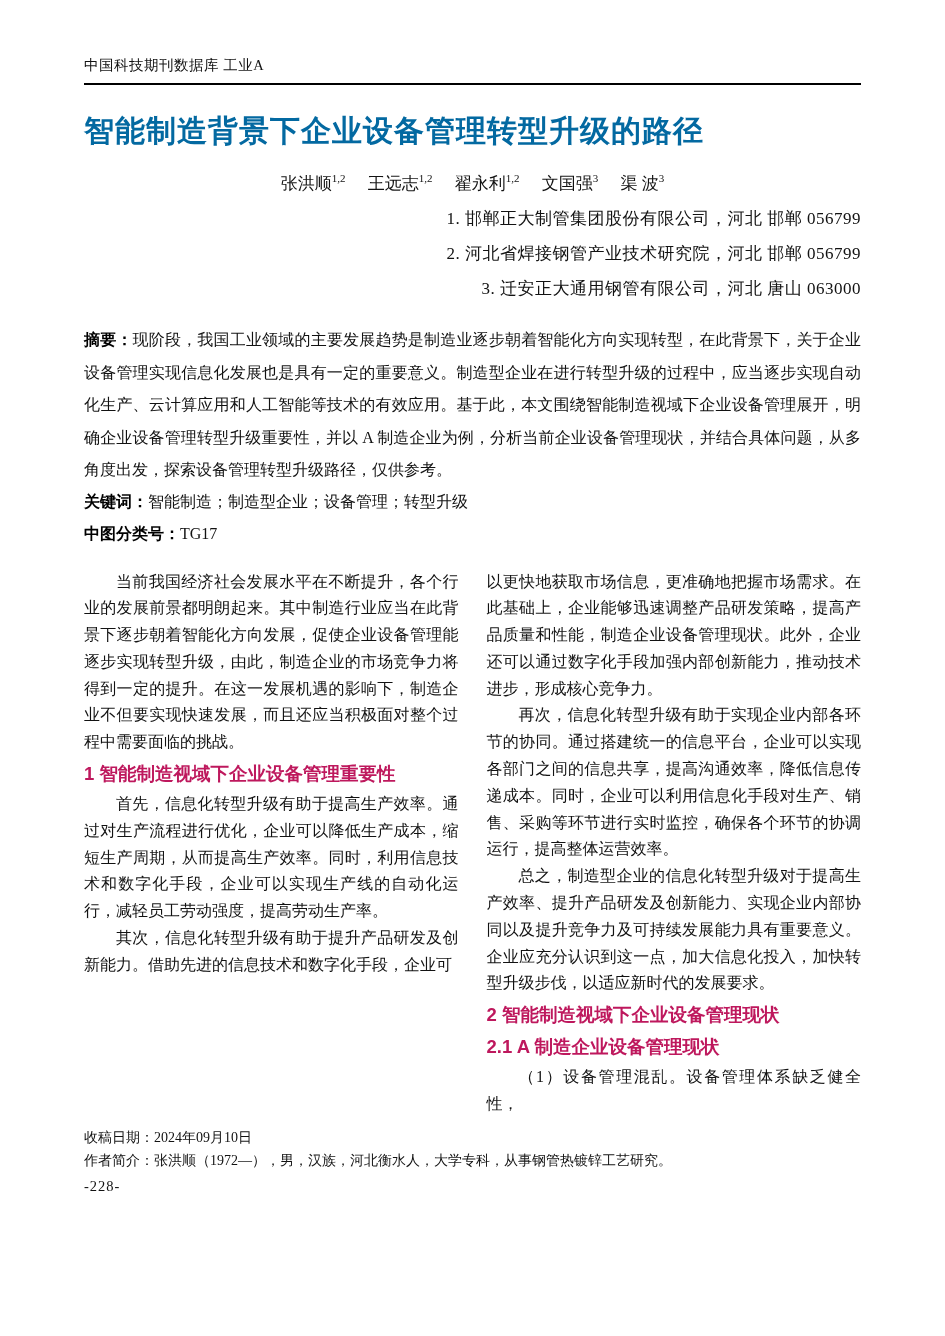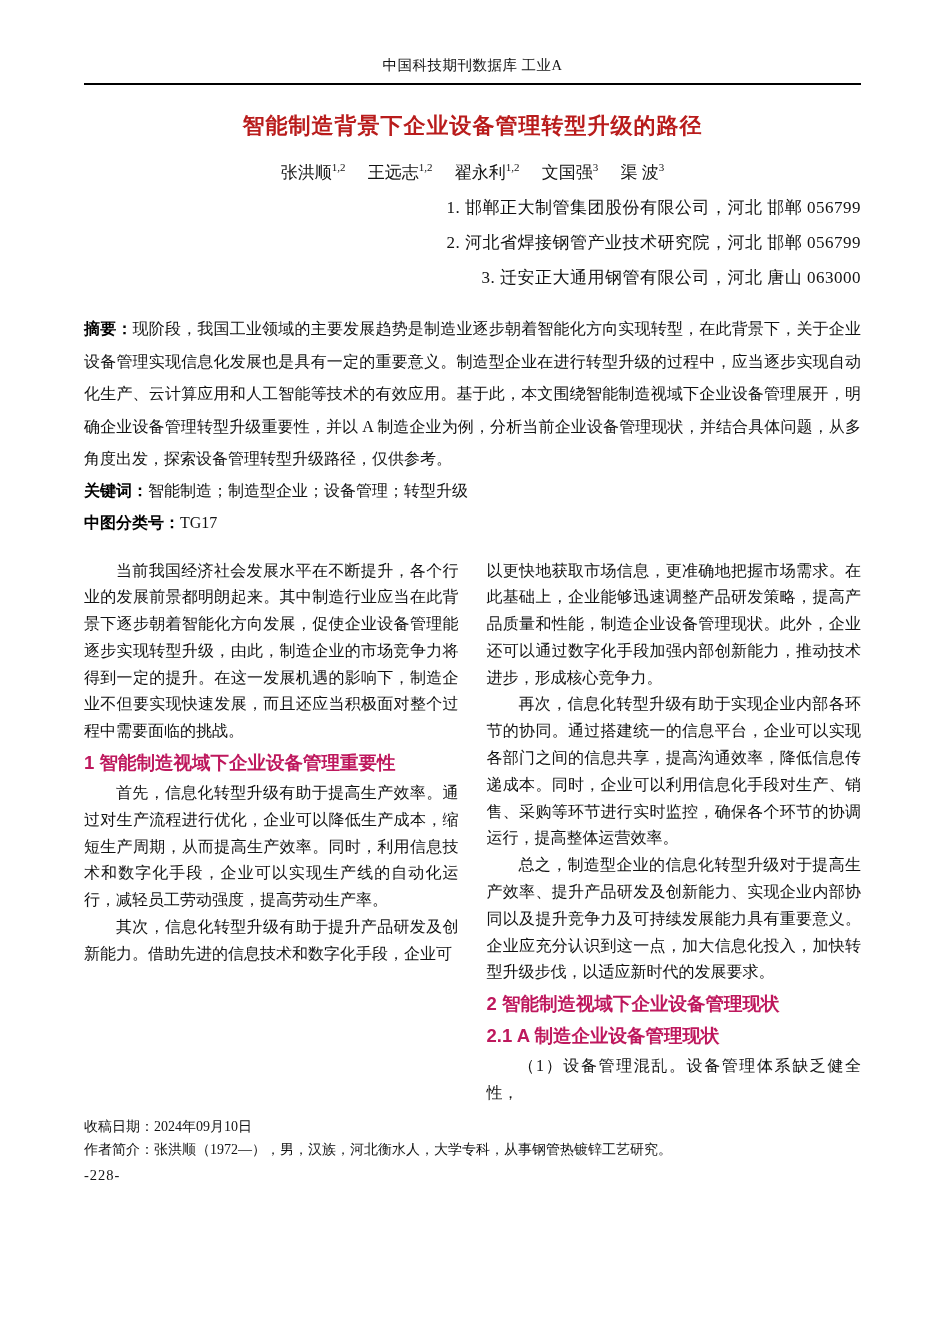--- a/index.html
+++ b/index.html
@@ -10,37 +10,35 @@
     font-family: "Liberation Serif", "DejaVu Serif", serif;
     overflow: hidden;
   }
   .page {
     box-sizing: border-box;
     width: 945px;
     height: 1336px;
     padding: 56px 84px 36px 84px;
   }
   .journal-header {
-    text-align: center;
     font-size: 14.5px;
     letter-spacing: 0.5px;
   }
   .header-rule {
     border: none;
     border-top: 2px solid #000;
     margin: 8px 0 0 0;
   }
   .paper-title {
     margin: 26px 0 0 0;
-    text-align: center;
     font-family: "Liberation Sans", "DejaVu Sans", sans-serif;
     font-weight: bold;
-    font-size: 22px;
+    font-size: 30px;
     letter-spacing: 1px;
-    color: #b91c1c;
+    color: #0369a1;
   }
   .authors {
     margin-top: 20px;
     text-align: center;
     font-size: 17px;
   }
   .author { margin: 0 9px; white-space: nowrap; }
   .author sup { font-size: 11px; letter-spacing: 0; }
   .affiliation {
     margin-top: 12px;

